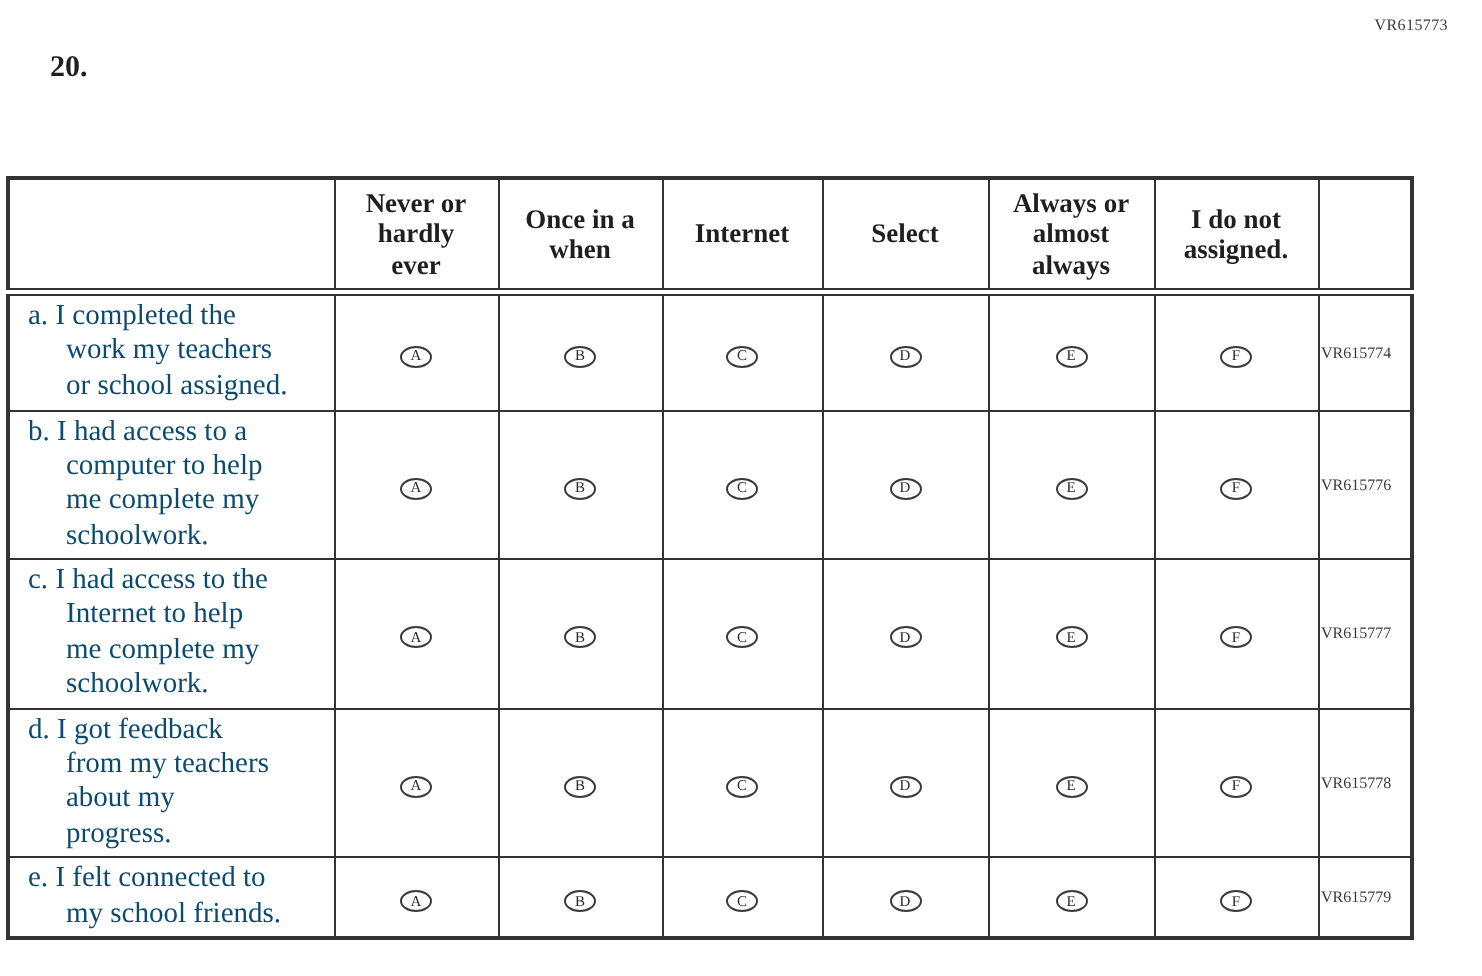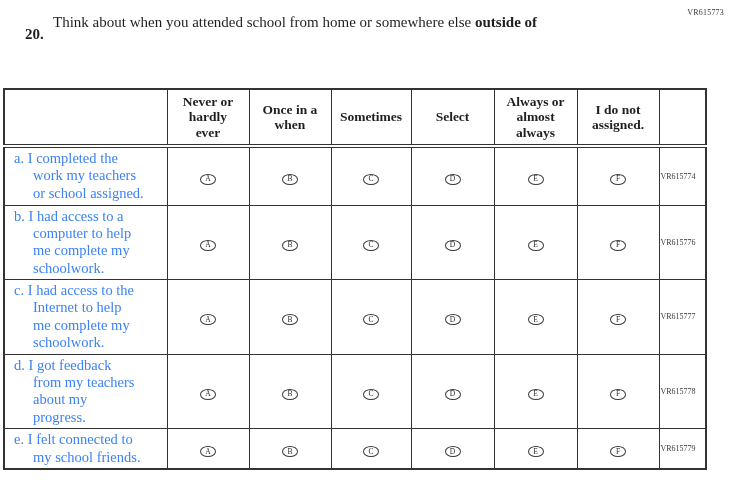--- a/index.html
+++ b/index.html
@@ -33,21 +33,21 @@
   }
   tr.header-row th {
     border-bottom:4px double #333333;
     font-weight:bold; font-size:13.5px; line-height:1.13;
     text-align:center; vertical-align:middle;
     white-space:pre-line; color:#1f1f1f;
     height:57px;
   }
   td.label-cell {
     vertical-align:top; padding:2px 2px 2px 9px;
-    font-size:14.5px; line-height:1.2; color:#3b82f6;
+    font-size:14.5px; line-height:1.2; color:#0c4a6e;
   }
   .hang {
     padding-left:19px; text-indent:-19px; white-space:pre-line;
   }
   .row-letter { display:inline; }
   td.opt-cell { text-align:center; vertical-align:middle; }
   .bubble {
     display:inline-flex; align-items:center; justify-content:center;
     width:16px; height:11px;
     border:1.1px solid #3a3a3a; border-radius:50%;
@@ -68,21 +68,20 @@
 </head>
 <body>
 
 <div class="page">
 
   <div class="page-code">VR615773</div>
 
   <div class="question">
     <span class="qnum">20.</span>
     <div class="qtext">
-      <div class="qline"><span>Think about when you attended school from home or somewhere else </span><b>outside of</b></div>
     </div>
   </div>
 
   <table class="qtable">
     <colgroup>
       <col style="width:163px">
       <col style="width:82px">
       <col style="width:82px">
       <col style="width:80px">
       <col style="width:83px">
@@ -91,21 +90,21 @@
       <col style="width:47px">
     </colgroup>
     <tbody>
       <tr class="header-row">
         <th></th>
         <th>Never or
 hardly
 ever</th>
         <th>Once in a
 when</th>
-        <th>Sometimes</th>
+        <th>Internet</th>
         <th>Select</th>
         <th>Always or
 almost
 always</th>
         <th>I do not
 assigned.</th>
         <th></th>
       </tr>
 
       <tr class="row-a">

